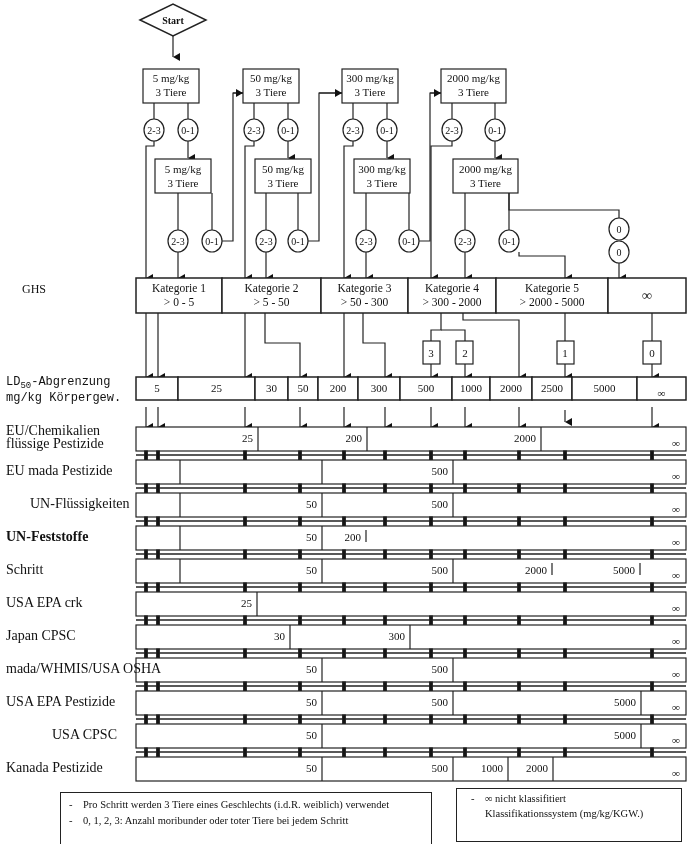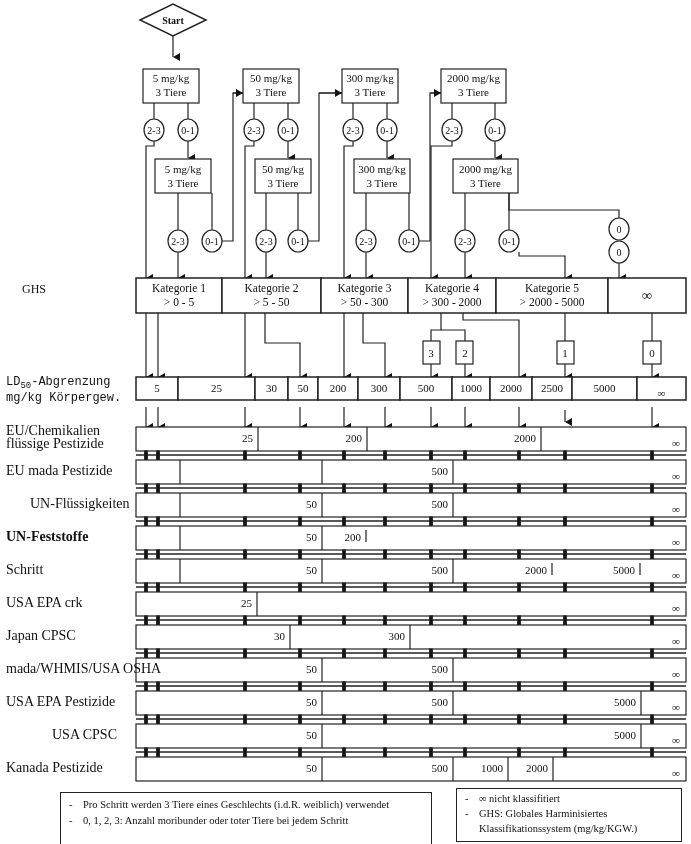--- a/index.html
+++ b/index.html
@@ -442,17 +442,16 @@
     </div>
     <div class="lbl" style="left: 6px; top: 761px;">
       <div>Kanada Pestizide</div>
     </div>
   </div>
 
 <div class="note" style="left:60px;top:792px;width:372px;height:54px;">
   <div><span class="b">-</span><span>Pro Schritt werden 3 Tiere eines Geschlechts (i.d.R. weiblich) verwendet</span></div>
   <div><span class="b">-</span><span>0, 1, 2, 3: Anzahl moribunder oder toter Tiere bei jedem Schritt</span></div>
 </div>
-<div class="note" style="left:456px;top:788px;width:226px;height:54px;line-height:15px;padding:2px 8px;">
+<div class="note" style="left:456px;top:788px;width:226px;height:54px;line-height:15px;padding:2px 14px;">
   <div><span class="b">-</span><span>∞ nicht klassifitiert</span></div>
-  <div><span class="b">-</span><span>GHS: Globales Harminisiertes</span></div>
   <div><span class="b"></span><span>Klassifikationssystem (mg/kg/KGW.)</span></div>
 </div>
 
 </body></html>

